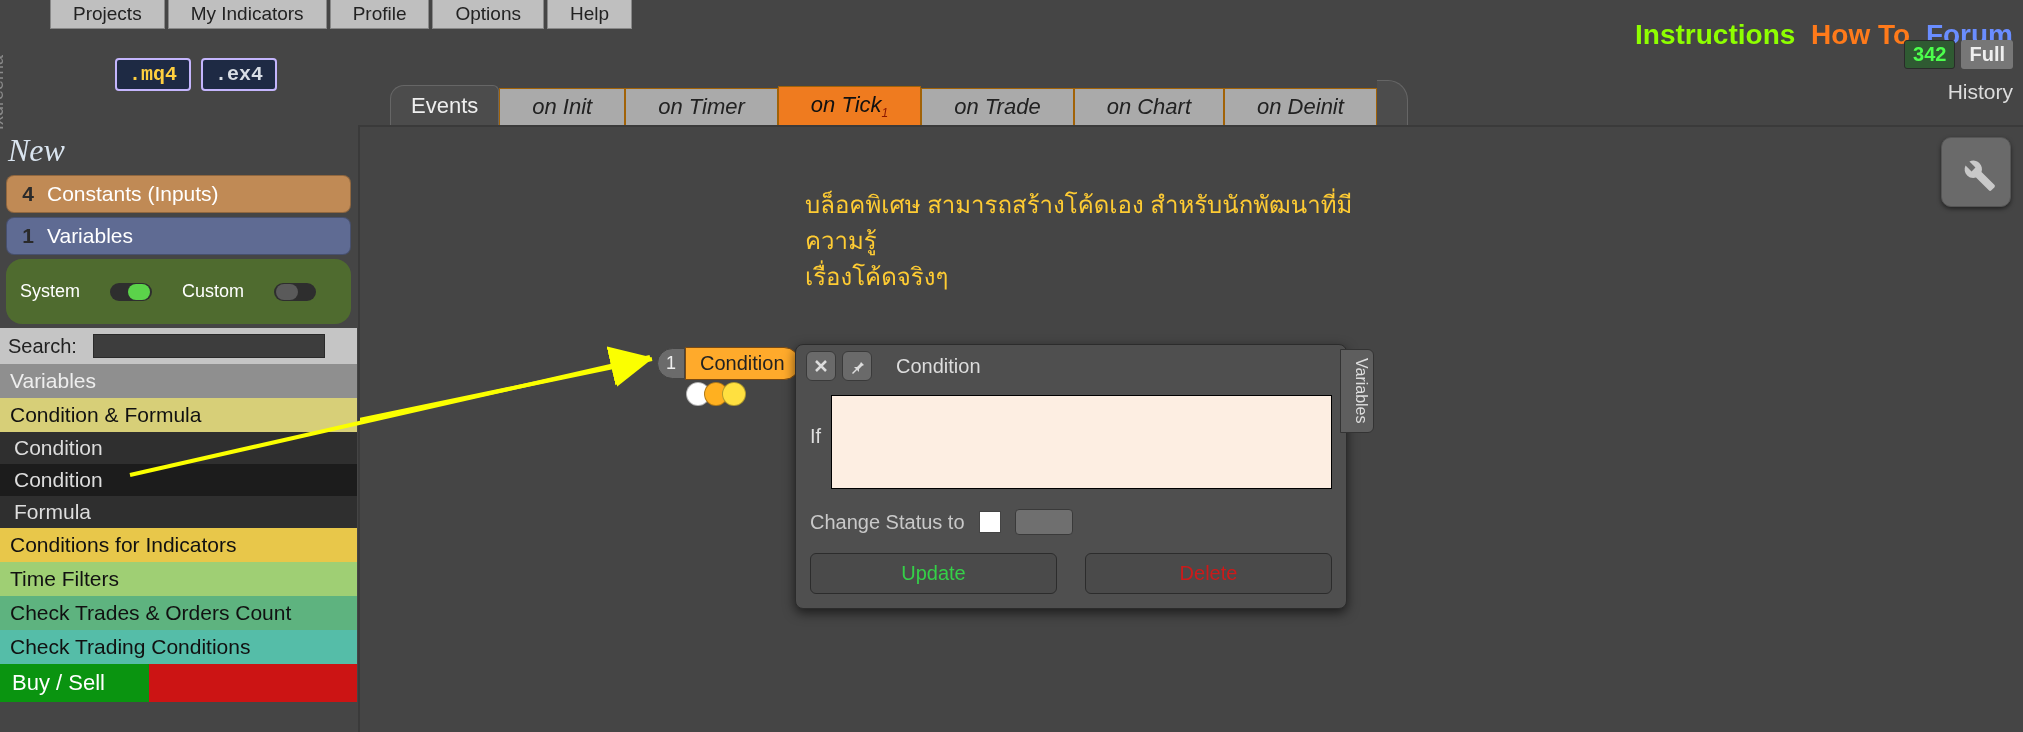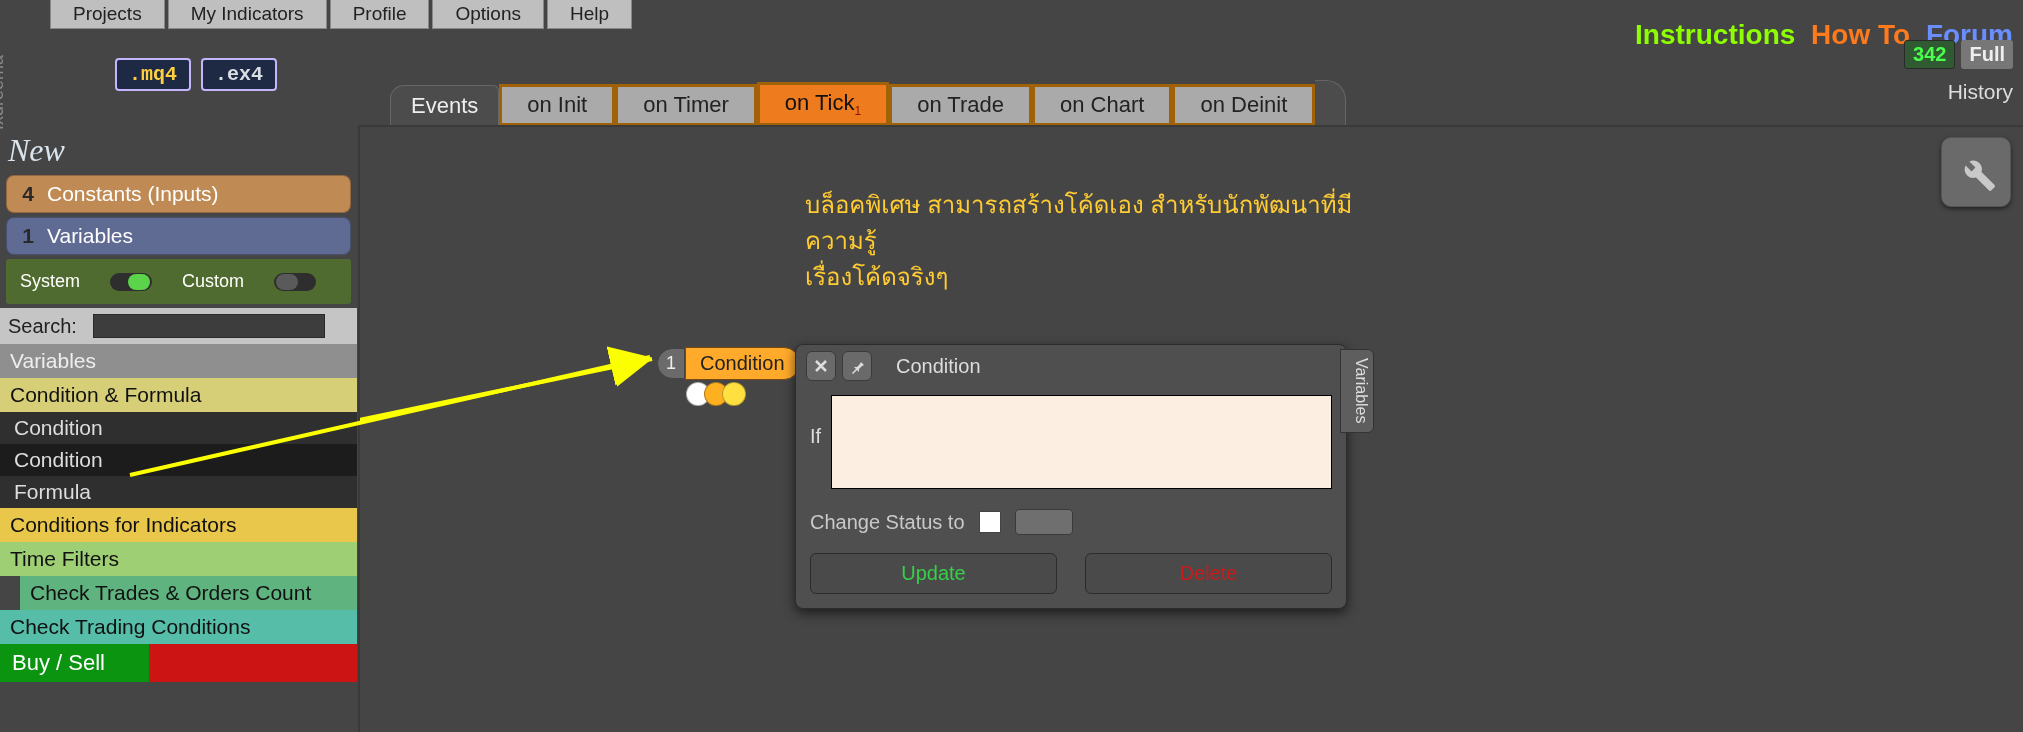--- a/index.html
+++ b/index.html
@@ -18,48 +18,48 @@
   .history{position:absolute;right:10px;top:80px;color:#ddd;font-size:21px;}
   
   .brand{position:absolute;left:-40px;top:82px;transform:rotate(-90deg);color:#8a8a8a;font-size:18px;}
   
   .filebtns{position:absolute;left:115px;top:58px;display:flex;gap:10px;}
   .filebtn{border:2px solid #c4b5fd;border-radius:4px;background:#1e2a44;color:#ffcf3f;font-weight:bold;font-size:20px;padding:3px 12px;font-family:"Courier New",monospace;}
   .filebtn.ex4{color:#d9dee5;}
   
   .evtabs{position:absolute;left:390px;top:80px;display:flex;align-items:flex-end;}
   .evtab-main{background:#4c4c4c;color:#eee;border-top-left-radius:14px;border-top-right-radius:6px;padding:7px 20px 7px 20px;font-size:22px;border:1px solid #666;border-bottom:none;}
-  .evtab{background:#aaa;color:#222;border:3px solid #a16207;padding:5px 25px;font-size:22px;}
+  .evtab{background:#aaa;color:#222;border:1px solid #a16207;padding:5px 32px;font-size:22px;font-style:italic;}
   .evtab+ .evtab{margin-left:0;}
   .evtab.active{background:#ef7b1f;color:#111;}
   .evtab sub{font-size:12px;color:#8a1600;}
   .evend{width:30px;height:45px;background:#4c4c4c;border-top-right-radius:20px;border:1px solid #666;border-left:none;border-bottom:none;}
   
   .leftcol{position:absolute;left:0;top:130px;width:357px;}
   .newlbl{color:#d9e4ef;font-style:italic;font-family:"Brush Script MT","Segoe Script",cursive;font-size:32px;padding:2px 8px;}
   .pill{border-radius:8px;padding:6px 12px;margin:4px 6px;font-size:21px;display:flex;align-items:center;border:1px solid rgba(0,0,0,.25);}
   .pill .cnt{color:#2a2a2a;font-weight:bold;margin-right:10px;width:18px;text-align:center;}
   .pill-const{background:#c08a55;color:#fff;}
   .pill-vars{background:#5f6b93;color:#fff;}
-  .pill-sys{background:#4f6b2f;color:#fff;display:flex;align-items:center;gap:30px;padding:12px 14px;margin:4px 6px;border-radius:3px;}
+  .pill-sys{background:#4f6b2f;color:#fff;display:flex;align-items:center;gap:30px;padding:22px 14px;margin:4px 6px;border-radius:16px;}
   .switch{display:inline-block;width:42px;height:18px;border-radius:9px;background:#2e2e2e;position:relative;vertical-align:middle;}
   .switch.on{background:#2e2e2e;}
   .switch .knob{position:absolute;top:1px;width:22px;height:16px;border-radius:8px;background:#5bd34a;}
   .switch.off .knob{background:#5a5a5a;left:2px;}
   .switch.on .knob{left:18px;}
   .searchrow{background:#c5c5c5;color:#222;padding:6px 8px;font-size:20px;display:flex;align-items:center;gap:16px;}
   .searchbox{flex:0 0 230px;height:22px;background:#3d3d3d;border:1px solid #2a2a2a;}
   .cat{padding:5px 10px;font-size:21px;color:#111;}
   .cat-vars{background:#8f8f8f;color:#eee;}
   .cat-cond{background:#d7cf78;}
   .cat-sub{background:#2f2f2f;color:#ddd;padding:4px 14px;font-size:21px;}
   .cat-sub.sel{background:#1c1c1c;}
   .cat-ind{background:#e8c74a;}
   .cat-time{background:#9fcf74;}
-  .cat-trades{background:#5eb37f;margin-left:20px;}
+  .cat-trades{background:#5eb37f;}
   .cat-trading{background:#55bda8;}
   .buysell{display:flex;}
   .buy{background:#0a9410;color:#fff;padding:6px 12px;font-size:22px;flex:0 0 125px;}
   .sell{background:#cc1414;flex:1;}
   
   .canvas{position:absolute;left:358px;top:125px;right:0;bottom:0;background:#454545;border-left:2px solid #3a3a3a;border-top:2px solid #3a3a3a;}
   .thaitxt{position:absolute;left:445px;top:60px;color:#ffcc33;font-size:24px;line-height:36px;font-family:"Tahoma",sans-serif;max-width:600px;}
   .wrench{position:absolute;right:12px;top:10px;width:68px;height:68px;border-radius:10px;background:#6a6a6a;border:1px solid #555;box-shadow:0 2px 4px rgba(0,0,0,.5);display:flex;align-items:center;justify-content:center;}
   
   .nodetag{position:absolute;left:297px;top:220px;display:flex;align-items:center;}

